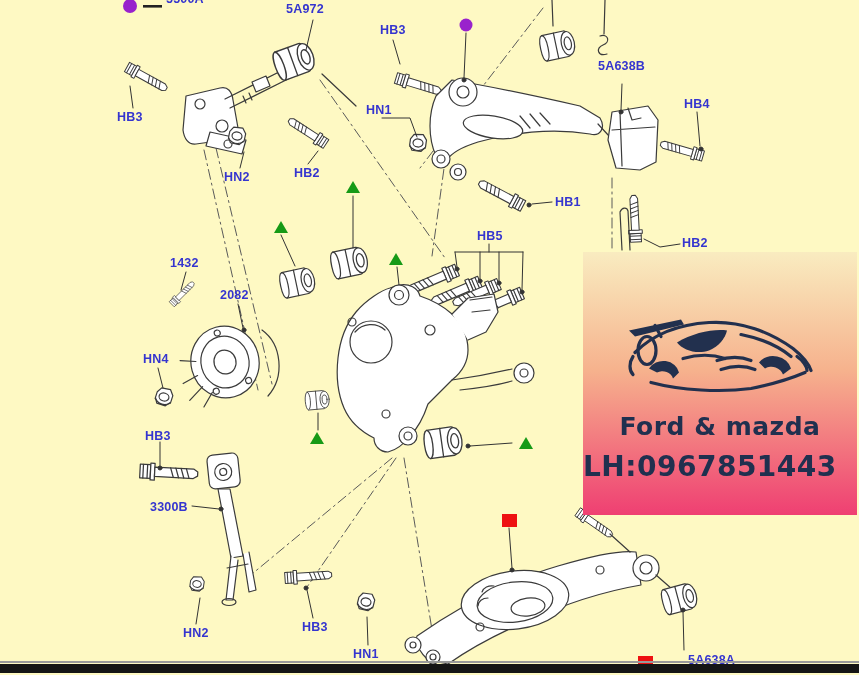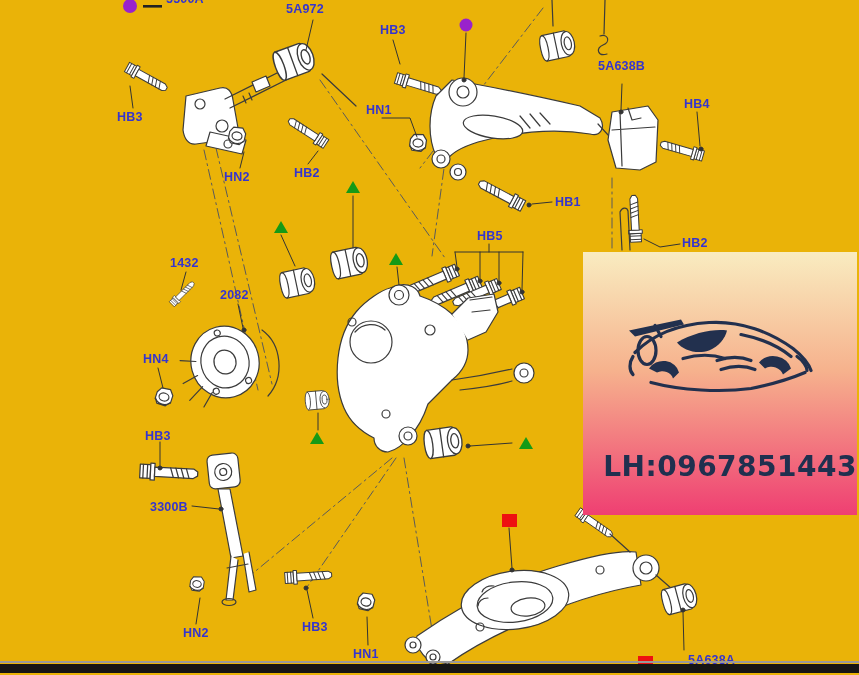--- a/index.html
+++ b/index.html
@@ -1,26 +1,26 @@
 <!DOCTYPE html>
 <html><head>
 <meta charset="utf-8">
 <style>
   html,body{margin:0;padding:0;background:#fff}
-  .stage{position:relative;width:859px;height:675px;background:#eab308;overflow:hidden;
+  .stage{position:relative;width:859px;height:675px;background:#fef9c3;overflow:hidden;
          font-family:"Liberation Sans","DejaVu Sans",sans-serif}
   .art{position:absolute;left:0;top:0}
   .lbl{position:absolute;font:bold 12.5px "Liberation Sans","DejaVu Sans",sans-serif;
        color:#3535cf;letter-spacing:.2px;white-space:nowrap}
   
   .ad{position:absolute;left:583px;top:252px;width:274px;height:263px;
       background:linear-gradient(180deg,#f9ecc0 0%,#f6b28d 45%,#ef3f72 100%);}
   .ad-title{position:absolute;left:0;top:160px;width:100%;text-align:center;
             font:bold 25px "DejaVu Sans",sans-serif;color:#20304f;letter-spacing:.5px}
-  .ad-phone{position:absolute;left:0;top:198px;width:100%;text-align:right;
+  .ad-phone{position:absolute;left:0;top:198px;width:100%;text-align:left;
             font:bold 28px "DejaVu Sans",sans-serif;color:#20304f;letter-spacing:.5px}
   .car{position:absolute;left:38px;top:58px}
   
   .bar-thin{position:absolute;left:0;top:661px;width:859px;height:2px;background:#9a9a9a}
   .bar-thick{position:absolute;left:0;top:664px;width:859px;height:9px;background:#151515}
 </style>
 </head>
 <body>
 
 <div class="stage">
@@ -277,18 +277,19 @@
       <path d="M56,30 C72,20 94,16 106,18 C104,26 98,34 88,38 C76,42 62,38 56,30 Z" fill="#22304e" stroke="none"></path>
       <path d="M12,44 C8,50 8,58 12,62"></path>
       <ellipse cx="26" cy="38" rx="9" ry="14"></ellipse>
       <path d="M28,56 A16,14 0 0 1 58,60 L52,66 A11,10 0 0 0 36,60 Z" fill="#22304e" stroke="none"></path>
       <path d="M138,50 A18,16 0 0 1 170,56 L162,62 A12,11 0 0 0 144,56 Z" fill="#22304e" stroke="none"></path>
       <path d="M30,70 C60,78 100,80 130,76 C150,72 170,66 184,60"></path>
       <path d="M96,48 C108,44 120,44 130,48 M100,57 C112,53 124,53 134,57"></path>
       <path d="M62,46 C76,42 92,42 104,46"></path>
       <path d="M176,44 C182,48 186,54 186,58"></path>
     </svg>
+    <div class="ad-title">Ford &amp; mazda</div>
     <div class="ad-phone">LH:0967851443</div>
   </div>
 
   <div class="bar-thin"></div>
   <div class="bar-thick"></div>
 </div>
 
 </body></html>

